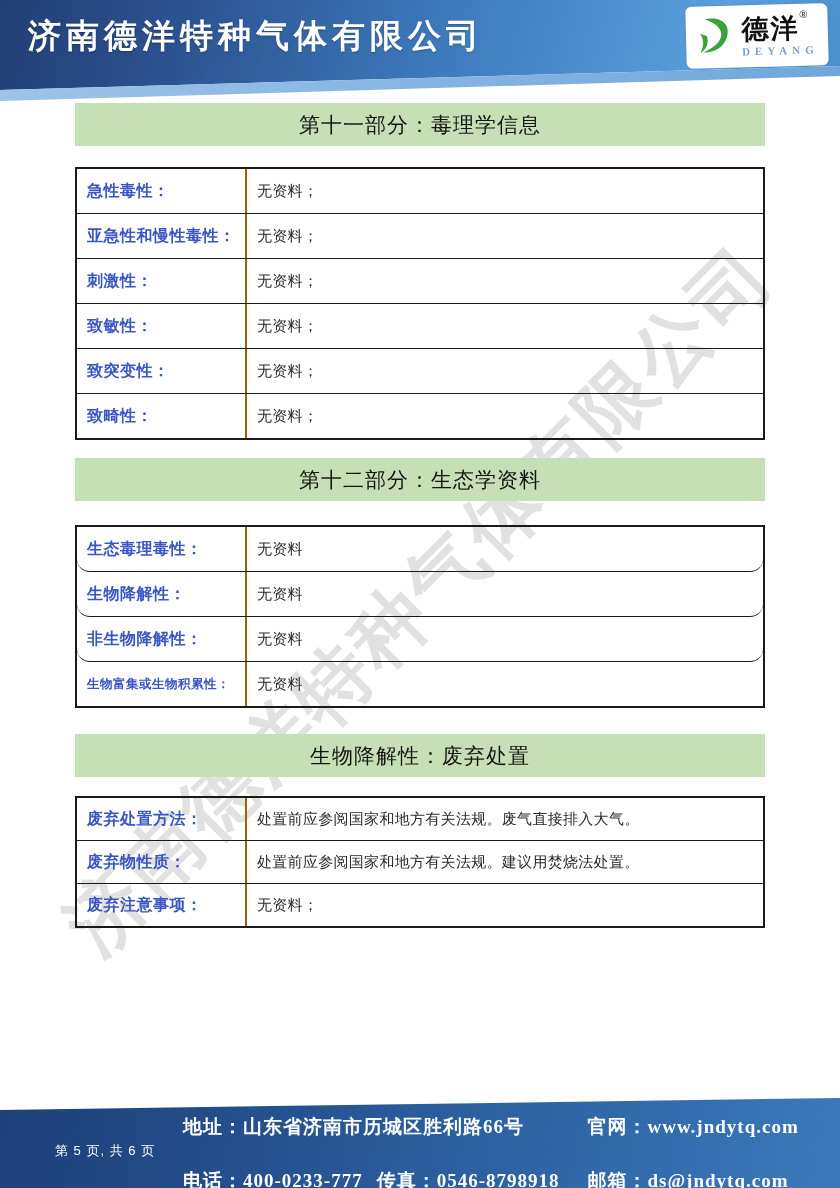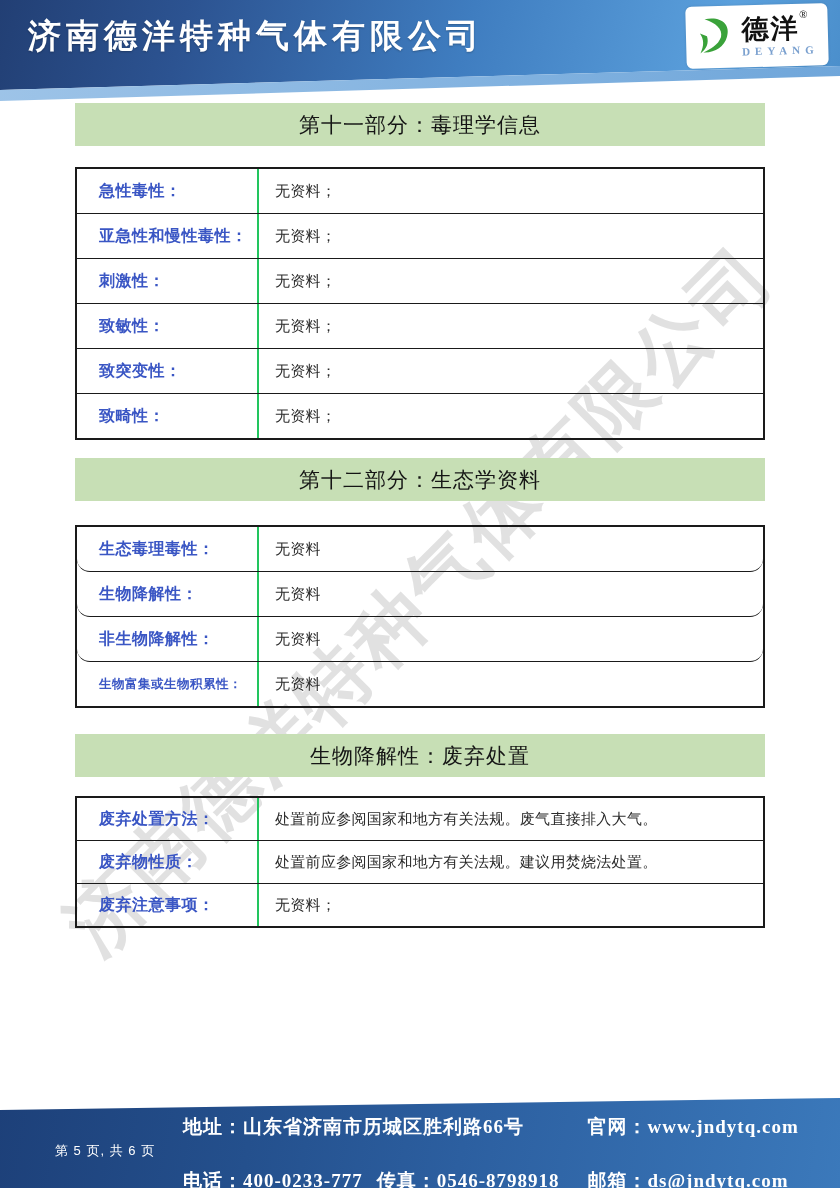--- a/index.html
+++ b/index.html
@@ -49,27 +49,27 @@
     height:43px;background:#c7dfb5;display:flex;align-items:center;justify-content:center;
     font-size:21px;color:#151515;letter-spacing:1px;
   }
   .dtable{border:2px solid #1a1a1a;background:transparent;}
   .trow{display:flex;border-bottom:1px solid #1a1a1a;}
   .trow:last-child{border-bottom:none;text-align:right;}
   #table-0 .trow{height:44px;}
   #table-1 .trow{height:44px;border-radius:13px;}
   #table-2 .trow{height:42px;}
   .tlabel{
-    width:158px;flex:0 0 auto;border-right:2px solid #22c55e;
-    display:flex;align-items:center;padding-left:22px;
+    width:158px;flex:0 0 auto;border-right:2px solid #a16207;
+    display:flex;align-items:center;padding-left:10px;
     color:#3a56c4;font-weight:bold;font-size:16px;letter-spacing:.5px;
   }
   .tlabel.small{font-size:12.5px;}
   .tvalue{
-    flex:1;display:flex;align-items:center;padding-left:16px;
+    flex:1;display:flex;align-items:center;padding-left:10px;
     color:#2b2b2b;font-size:15px;letter-spacing:.3px;
   }
   .gap-t1{margin-top:21px;margin-bottom:0;}
   .bar-2{margin-top:18px;}
   .gap-t2{margin-top:24px;}
   .bar-3{margin-top:26px;}
   .gap-t3{margin-top:19px;}
   
   .footer{
     position:absolute;left:0;bottom:0;width:840px;height:92px;z-index:3;

